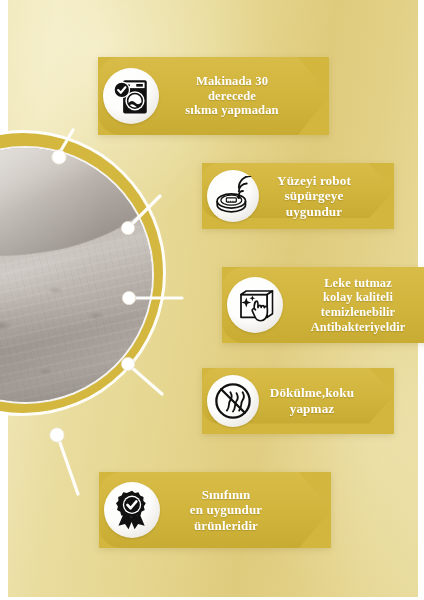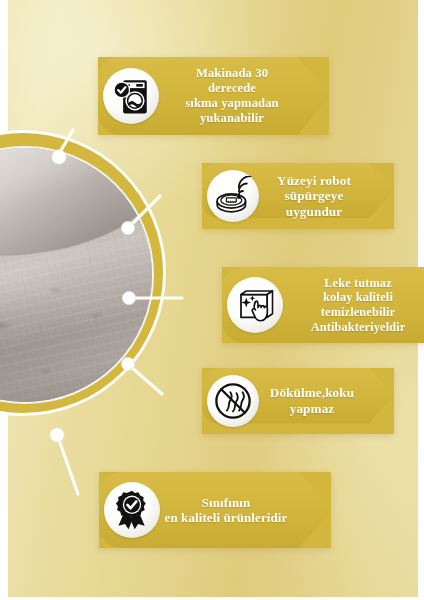--- a/index.html
+++ b/index.html
@@ -230,21 +230,20 @@
         <path d="M21.6,31.5 q3.5,-3.6 7,0 q3.5,3.6 7,0 l0,3.6 q-3.5,3.6 -7,0 q-3.5,-3.6 -7,0 Z" fill="#111111"></path>
         <circle cx="13.5" cy="17" r="9.5" fill="#ffffff"></circle>
         <circle cx="13.5" cy="17" r="8.1" fill="#111111"></circle>
         <path d="M9.3,17.2 l3.0,3.1 l5.3,-6.3" fill="none" stroke="#ffffff" stroke-width="2.5" stroke-linecap="round" stroke-linejoin="round"></path>
       </svg>
     </div>
     <div class="badge-text" style="font-size:12.6px; padding-right:26px; padding-left:2px;">
       <div>Makinada 30</div>
       <div>derecede</div>
       <div>sıkma yapmadan</div>
-      <div>yukanabilir</div>
     </div>
   </div>
 
   <div class="badge" style="left:158px; top:163px; width:192px; height:66px;">
     <svg class="badge-body" viewBox="0 0 230 66" preserveAspectRatio="none" style="background:none;">
       <defs>
         <linearGradient id="g2" x1="0" y1="0" x2="0" y2="1">
           <stop offset="0" stop-color="#d8bc48"></stop>
           <stop offset="0.55" stop-color="#d0b43b"></stop>
           <stop offset="1" stop-color="#c8ab32"></stop>
@@ -357,17 +356,17 @@
                  l-3.7,2 l-1.1,4.1 l-4.2,0.3 l-3,2.9 l-3.8,-1.8 l-3.8,1.8 l-3,-2.9 l-4.2,-0.3
                  l-1.1,-4.1 l-3.7,-2 l1,-4.1 l-2.2,-3.6 l2.8,-3.1 l-0.3,-4.2 l3.9,-1.6 l1.9,-3.8
                  l4.1,0.9 Z" fill="#111111"></path>
         <circle cx="24" cy="18" r="10.5" fill="#ffffff"></circle>
         <circle cx="24" cy="18" r="9" fill="#111111"></circle>
         <path d="M18.8,18.2 l3.6,3.8 l6.6,-7.8" fill="none" stroke="#ffffff" stroke-width="3" stroke-linecap="round" stroke-linejoin="round"></path>
       </svg>
     </div>
     <div class="badge-text" style="font-size:13px; padding-right:40px; padding-left:1px;">
       <div>Sınıfının</div>
-      <div>en kaliteli ürünleridir</div>
+      <div>en uygundur ürünleridir</div>
     </div>
   </div>
 
 </div>
 
 </body></html>

